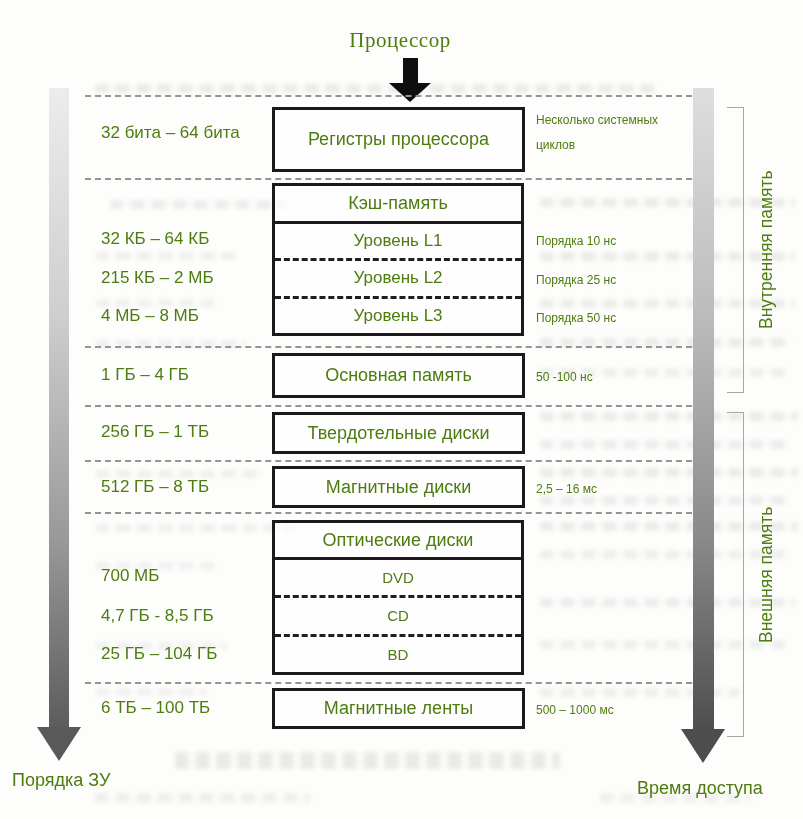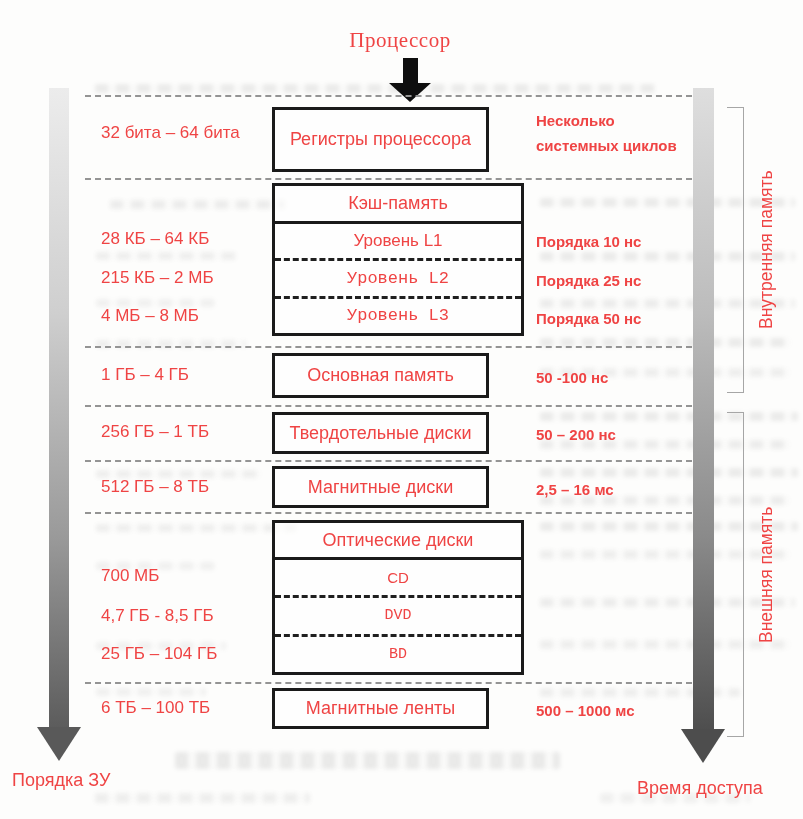--- a/index.html
+++ b/index.html
@@ -1,49 +1,49 @@
 <!DOCTYPE html>
 <html><head>
 <meta charset="utf-8">
 <style>
   html,body{margin:0;padding:0;background:#ffffff;}
   #stage{
     position:relative;width:803px;height:819px;background:#fdfdfc;overflow:hidden;
-    font-family:"Liberation Sans", sans-serif;color:#ef4444;
+    font-family:"Liberation Sans", sans-serif;color:#4d7c0f;
   }
   
   .smudge{
     position:absolute;
     background:repeating-linear-gradient(90deg, rgba(90,90,90,0.22) 0 13px, rgba(140,140,140,0.06) 13px 21px);
     filter:blur(2px);border-radius:2px;pointer-events:none;
   }
   .proc-title{
     position:absolute;top:28px;left:300px;width:200px;text-align:center;
     font-family:"Liberation Serif", serif;font-size:21px;letter-spacing:0.5px;
   }
   .proc-arrow-shaft{position:absolute;left:403px;top:58px;width:15px;height:26px;background:#0e0e0e;}
   .proc-arrow-head{position:absolute;left:389px;top:83px;width:0;height:0;
     border-left:21px solid transparent;border-right:21px solid transparent;border-top:19px solid #0e0e0e;}
   .dash-line{position:absolute;left:85px;width:607px;height:0;border-top:2px dashed #949494;}
   .box{
-    position:absolute;left:272px;width:217px;border:3px solid #1a1a1a;background:rgba(255,255,255,0.55);
+    position:absolute;left:272px;width:253px;border:3px solid #1a1a1a;background:rgba(255,255,255,0.55);
     box-sizing:border-box;display:flex;align-items:center;justify-content:center;
     font-size:18px;text-align:center;
   }
   .group-box{
     position:absolute;left:272px;width:252px;border:3px solid #1a1a1a;background:rgba(255,255,255,0.55);
     box-sizing:border-box;display:flex;flex-direction:column;
   }
   .group-header{display:flex;align-items:center;justify-content:center;font-size:18px;
     border-bottom:3px solid #1a1a1a;}
   .lvl{flex:1;display:flex;align-items:center;justify-content:center;font-size:17px;}
-  .lvl + .lvl{border-top:3px dashed #1f1f1f;font-family:Liberation Mono, monospace;}
+  .lvl + .lvl{border-top:3px dashed #1f1f1f;}
   .lvl.small{font-size:15px;}
   .cap{position:absolute;left:101px;width:170px;font-size:17px;white-space:nowrap;}
-  .time{position:absolute;left:536px;width:152px;font-size:15px;line-height:25px;font-weight:bold;}
+  .time{position:absolute;left:536px;width:152px;font-size:12px;line-height:25px;}
   .shaft-left{position:absolute;left:49px;top:88px;width:20px;height:640px;
     background:linear-gradient(to bottom,#ececec 0%,#cfcfcf 35%,#9a9a9a 70%,#5c5c5c 100%);}
   .head-left{position:absolute;left:37px;top:727px;width:0;height:0;
     border-left:22px solid transparent;border-right:22px solid transparent;border-top:34px solid #595959;}
   .shaft-right{position:absolute;left:693px;top:88px;width:21px;height:642px;
     background:linear-gradient(to bottom,#dedede 0%,#bcbcbc 35%,#8a8a8a 70%,#4e4e4e 100%);}
   .head-right{position:absolute;left:681px;top:729px;width:0;height:0;
     border-left:22px solid transparent;border-right:22px solid transparent;border-top:34px solid #4d4d4d;}
   .bracket{position:absolute;left:727px;width:17px;box-sizing:border-box;
     border-top:1.5px solid #a6a6a6;border-bottom:1.5px solid #a6a6a6;border-right:1.5px solid #a6a6a6;}
@@ -109,43 +109,42 @@
   <div class="cap" style="top:123px">32 бита – 64 бита</div>
   <div class="box" style="top:107px;height:65px">Регистры процессора</div>
   <div class="time" style="top:108px">Несколько системных циклов</div>
 
   <div class="group-box" style="top:183px;height:153px">
     <div class="group-header" style="height:35px">Кэш-память</div>
     <div class="lvl">Уровень L1</div>
     <div class="lvl">Уровень L2</div>
     <div class="lvl">Уровень L3</div>
   </div>
-  <div class="cap" style="top:229px">28 КБ – 64 КБ</div>
+  <div class="cap" style="top:229px">32 КБ – 64 КБ</div>
   <div class="cap" style="top:268px">215 КБ – 2 МБ</div>
   <div class="cap" style="top:306px">4 МБ – 8 МБ</div>
   <div class="time" style="top:229px">Порядка 10 нс</div>
   <div class="time" style="top:268px">Порядка 25 нс</div>
   <div class="time" style="top:306px">Порядка 50 нс</div>
 
   <div class="cap" style="top:365px">1 ГБ – 4 ГБ</div>
   <div class="box" style="top:353px;height:45px">Основная память</div>
   <div class="time" style="top:365px">50 -100 нс</div>
 
   <div class="cap" style="top:422px">256 ГБ – 1 ТБ</div>
   <div class="box" style="top:412px;height:42px">Твердотельные диски</div>
-  <div class="time" style="top:422px">50 – 200 нс</div>
 
   <div class="cap" style="top:477px">512 ГБ – 8 ТБ</div>
   <div class="box" style="top:466px;height:42px">Магнитные диски</div>
   <div class="time" style="top:477px">2,5 – 16 мс</div>
 
   <div class="group-box" style="top:520px;height:155px">
     <div class="group-header" style="height:34px">Оптические диски</div>
+    <div class="lvl small">DVD</div>
     <div class="lvl small">CD</div>
-    <div class="lvl small">DVD</div>
     <div class="lvl small">BD</div>
   </div>
   <div class="cap" style="top:566px">700 МБ</div>
   <div class="cap" style="top:606px">4,7 ГБ - 8,5 ГБ</div>
   <div class="cap" style="top:644px">25 ГБ – 104 ГБ</div>
 
   <div class="cap" style="top:698px">6 ТБ – 100 ТБ</div>
   <div class="box" style="top:688px;height:41px">Магнитные ленты</div>
   <div class="time" style="top:698px">500 – 1000 мс</div>
 

